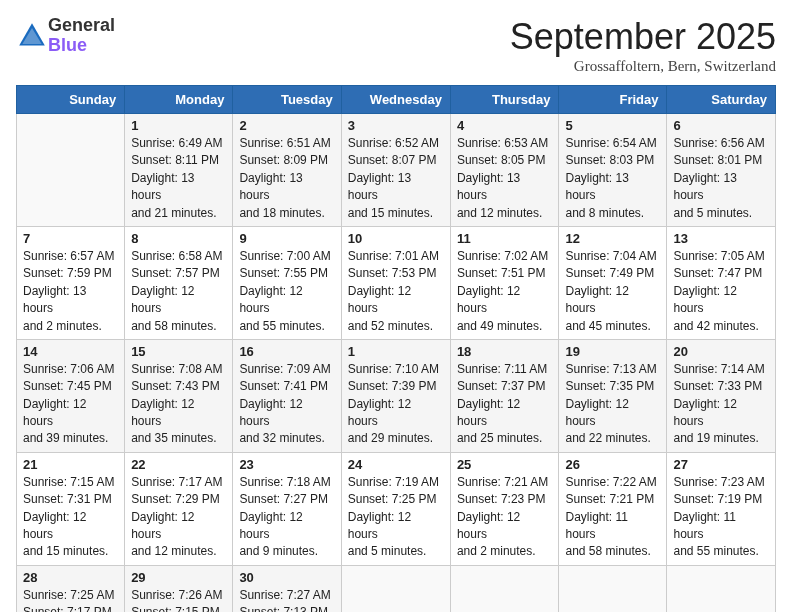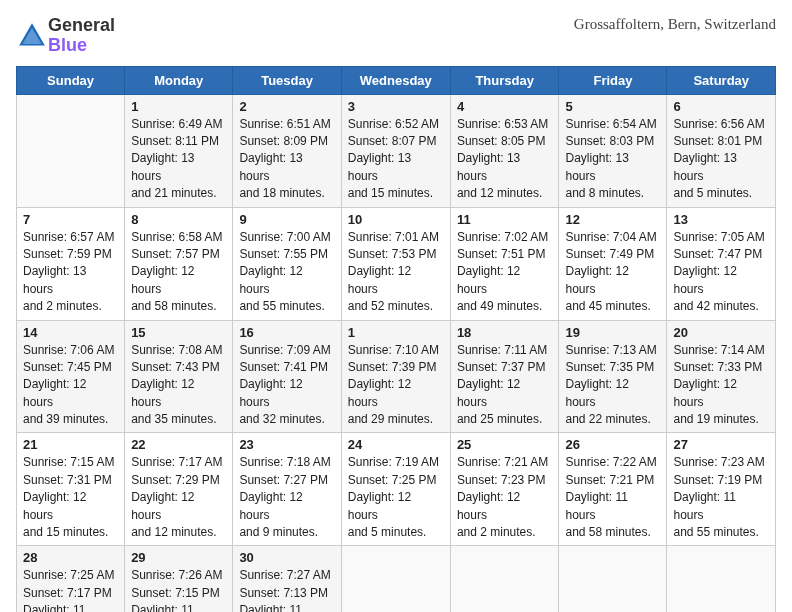--- a/index.html
+++ b/index.html
@@ -47,21 +47,21 @@
     .calendar {
       width: 100%;
       border-collapse: collapse;
       border: 1px solid #ccc;
     }
     .calendar th {
       background-color: #2e6db4;
       color: #fff;
       font-size: 13px;
       font-weight: bold;
-      text-align: center;
+      text-align: right;
       padding: 6px 8px;
       border: 1px solid #2060a0;
     }
     .calendar td {
       vertical-align: top;
       border: 1px solid #ccc;
       padding: 4px 6px;
       width: 110px;
       min-height: 80px;
       font-size: 10.5px;
@@ -94,20 +94,21 @@
     <svg class="logo-icon" viewBox="0 0 40 40" xmlns="http://www.w3.org/2000/svg">
       <polygon points="20,4 36,32 4,32" fill="#1a6bbf"></polygon>
       <polygon points="20,10 32,30 8,30" fill="#fff" opacity="0.3"></polygon>
     </svg>
     <div class="logo-text">
       <span class="logo-general">General</span><br>
       <span class="logo-blue">Blue</span>
     </div>
   </div>
   <div class="title-block">
+    <div class="month-title">September 2025</div>
     <div class="location">Grossaffoltern, Bern, Switzerland</div>
   </div>
 </div>
 
 <table class="calendar">
   <thead>
     <tr>
     <th>Sunday</th>
         <th>Monday</th>
         <th>Tuesday</th>

